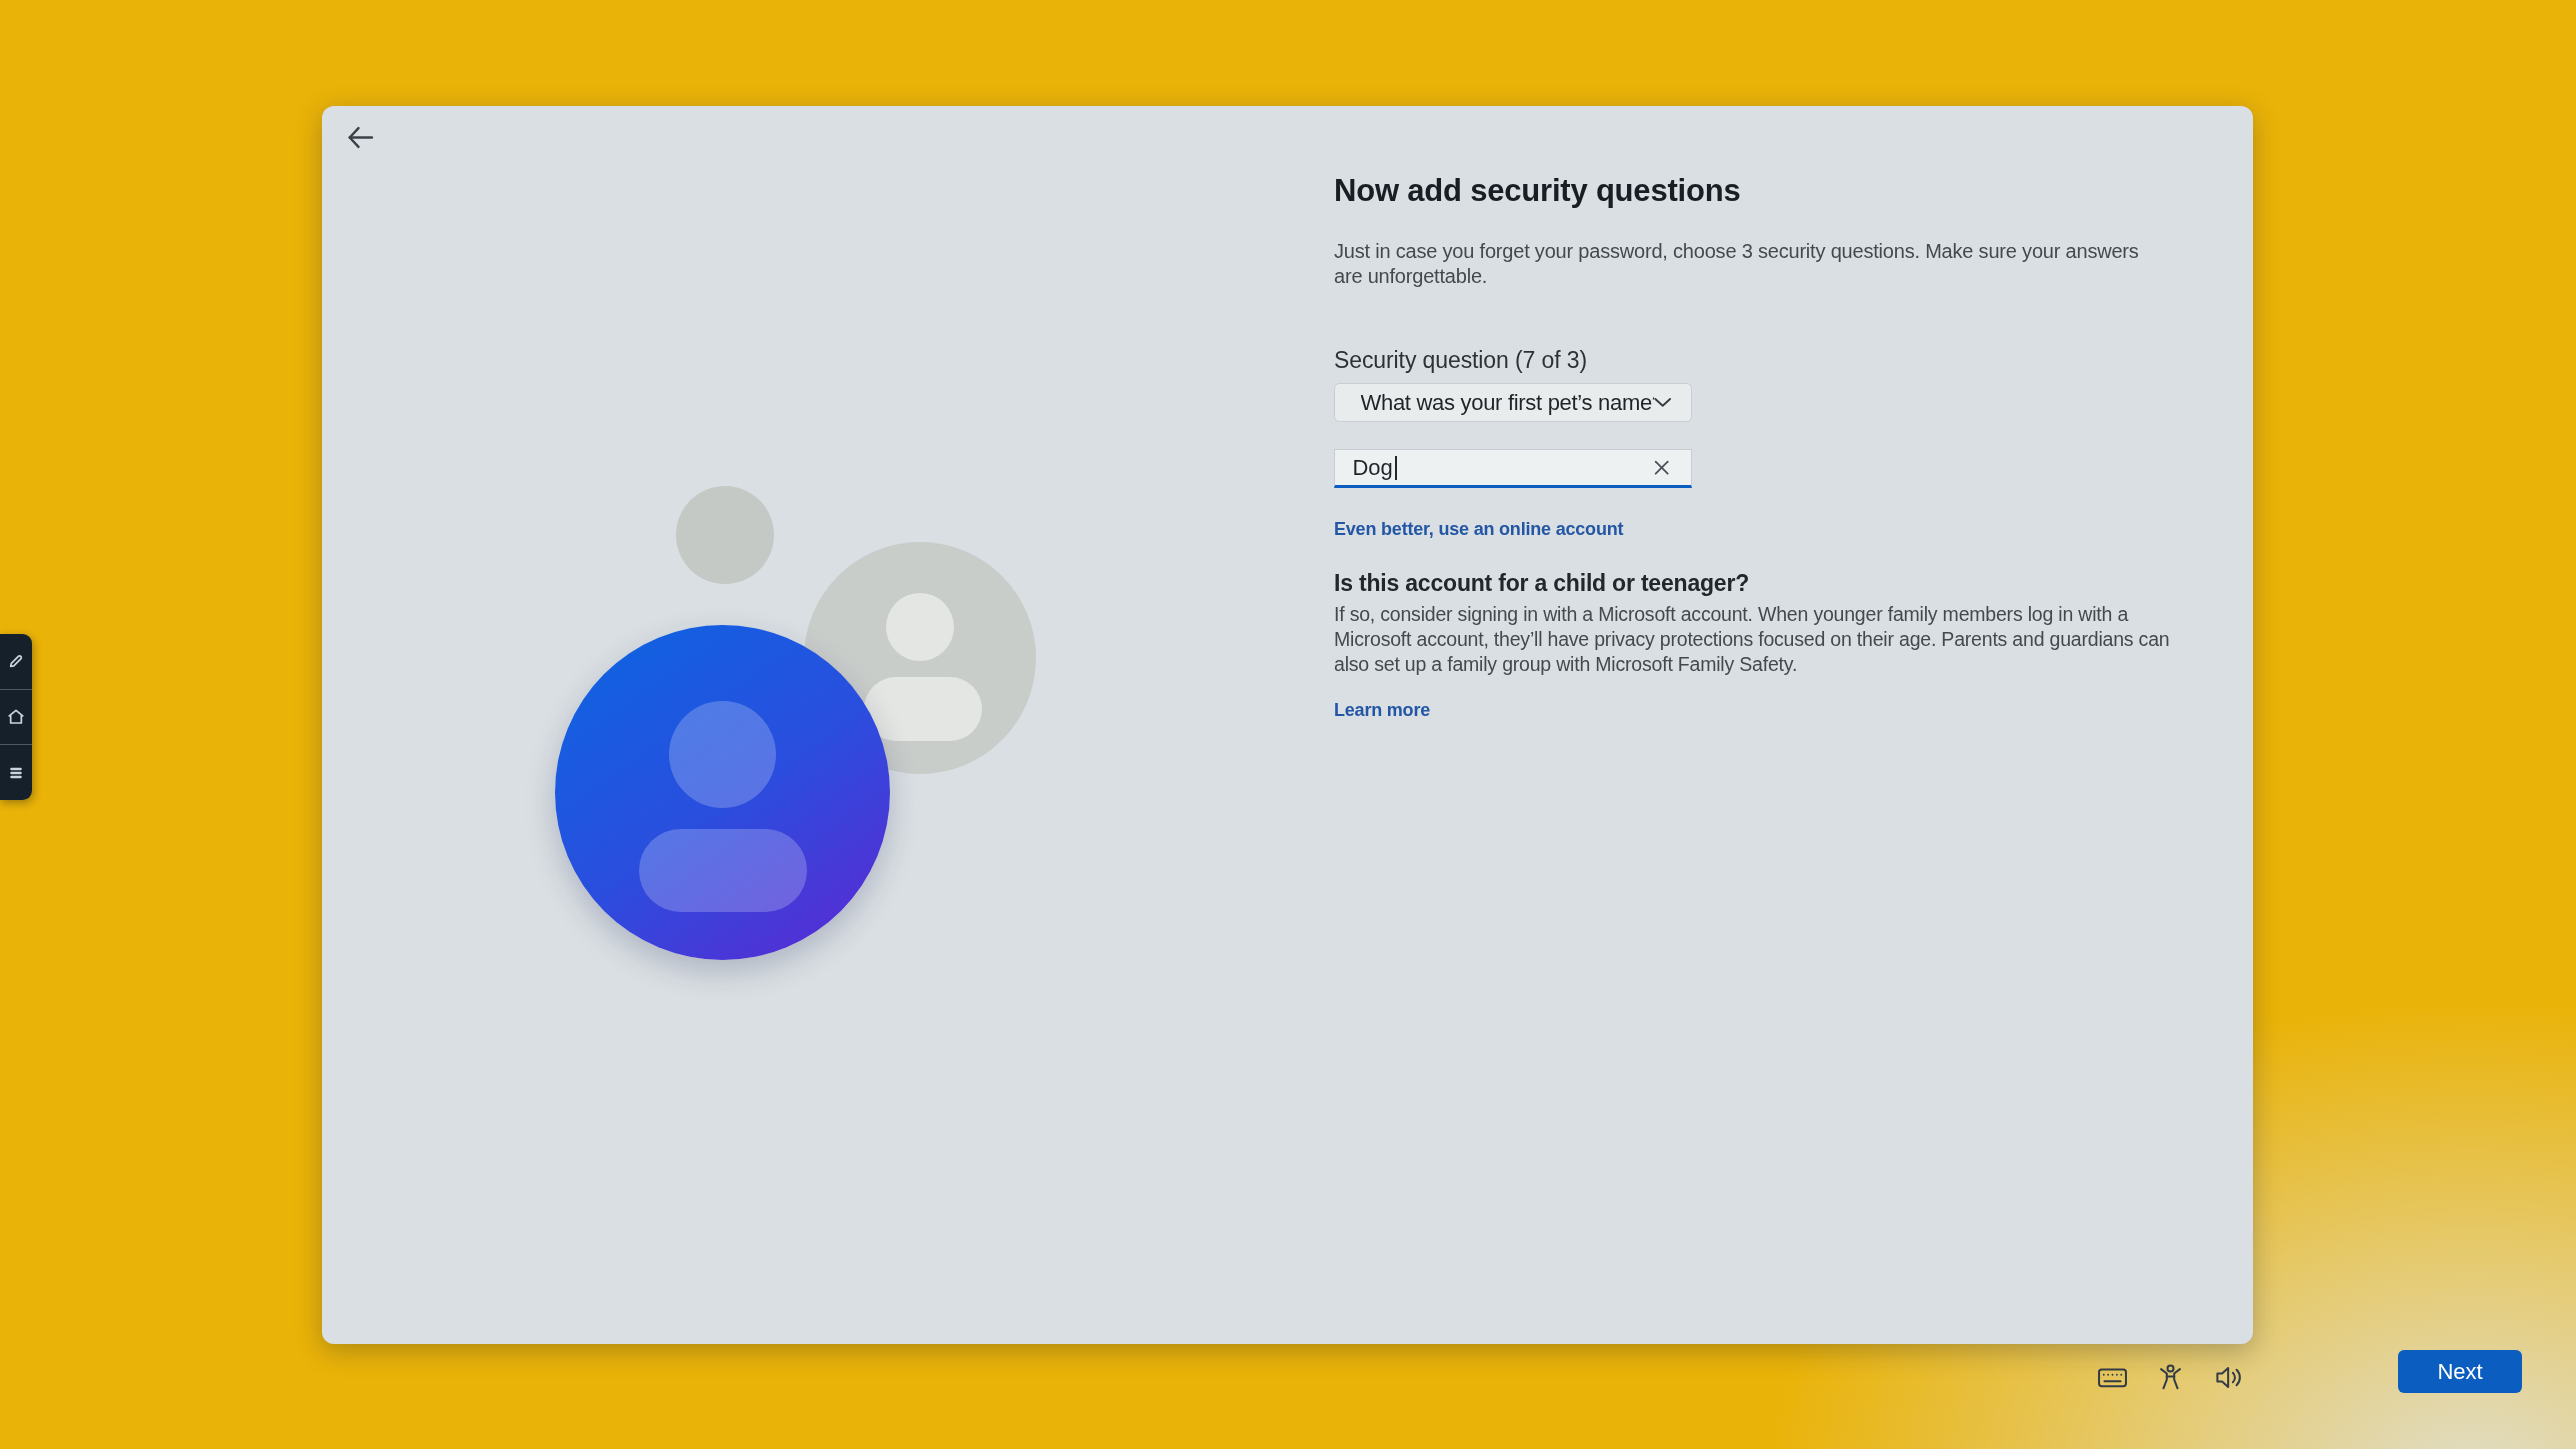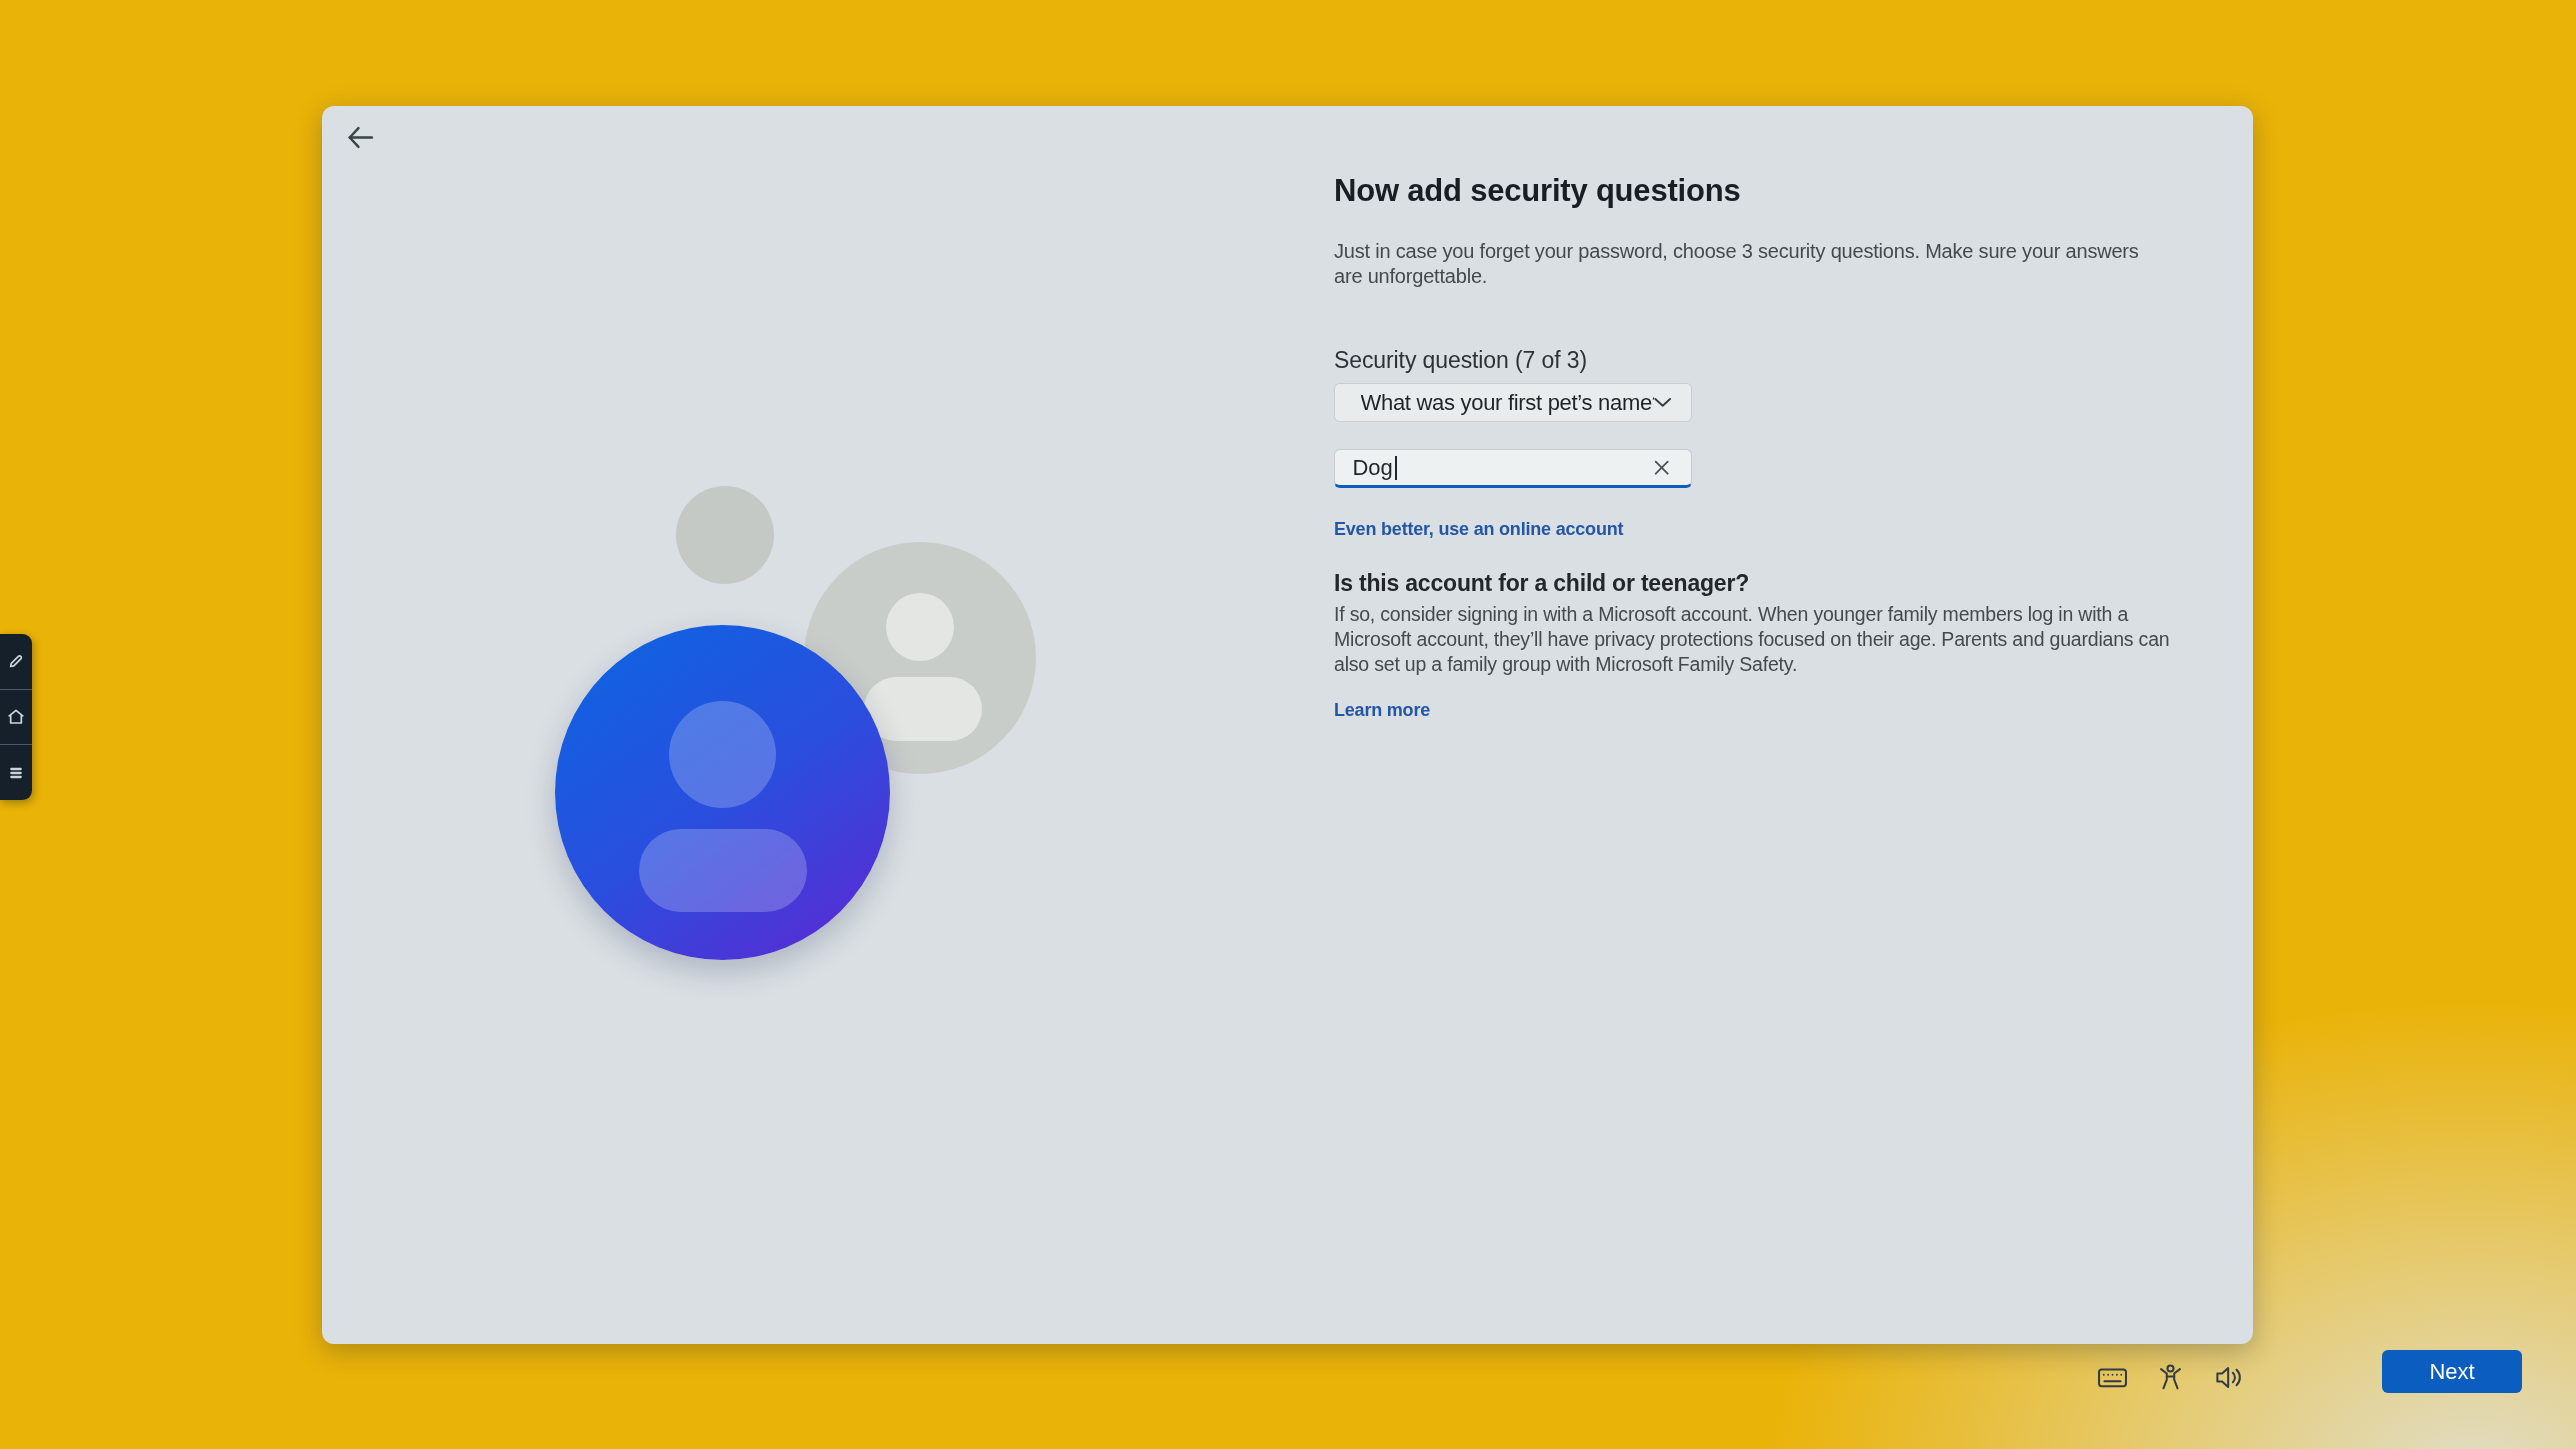--- a/index.html
+++ b/index.html
@@ -64,40 +64,40 @@
     position:absolute;left:0;top:241px;font-size:23px;color:#2d3238;letter-spacing:-0.1px;
   }
   .dropdown{
     position:absolute;left:0;top:277px;width:358px;height:39px;box-sizing:border-box;
     background:#e8eced;border:1.3px solid #c7cdd1;border-radius:5.4px;cursor:pointer;
     display:flex;align-items:center;padding:0 20px 0 25.5px;
   }
   .dropdown .val{flex:1;font-size:22px;color:#1f2428;letter-spacing:-0.3px;white-space:nowrap;overflow:hidden;}
   .textbox{
     position:absolute;left:0;top:343px;width:358px;height:39px;box-sizing:border-box;
-    background:#eef1f2;border:1.3px solid #c7cdd1;border-bottom:3.4px solid #0b5dc0;border-radius:6px;
+    background:#eef1f2;border:1.3px solid #c7cdd1;border-bottom:3.4px solid #0b5dc0;border-radius:0;
     display:flex;align-items:center;padding:0 14.8px 0 17.4px;cursor:text;
   }
   .textbox .val{font-size:22px;color:#1f2428;}
   .caret{display:inline-block;width:2px;height:24px;background:#23272c;margin-left:2px;}
   .clear-x{margin-left:auto;display:flex;align-items:center;justify-content:center;width:29.5px;height:29.5px;cursor:pointer;}
   .link{
     position:absolute;font-size:18px;color:#2456a6;letter-spacing:-0.2px;cursor:pointer;text-decoration:none;font-weight:bold;
   }
   .link.online{left:0;top:413px;}
   .link.learn{left:0;top:594px;}
   .child-head{
     position:absolute;left:0;top:464px;font-size:23px;font-weight:700;color:#23272c;letter-spacing:-0.2px;
   }
   .child-body{
     position:absolute;left:0;top:496px;width:839px;
     font-size:19.5px;line-height:25px;color:#45494e;letter-spacing:-0.2px;
   }
   .next-btn{
-    position:absolute;right:54px;bottom:56px;width:140px;height:43px;
+    position:absolute;right:54px;bottom:56px;width:124px;height:43px;
     background:#0b5dc0;border:none;border-radius:6px;cursor:pointer;
     display:flex;align-items:center;justify-content:center;
     font-family:"Liberation Sans",sans-serif;font-size:22px;color:#ffffff;letter-spacing:-0.1px;
   }
   
   .flyout{
     position:absolute;left:0;top:634px;width:32px;height:166px;
     background:#15202b;border-radius:0 9.4px 9.4px 0;
     display:flex;flex-direction:column;
     box-shadow:1.3px 2.7px 8px rgba(10,15,25,.35);

